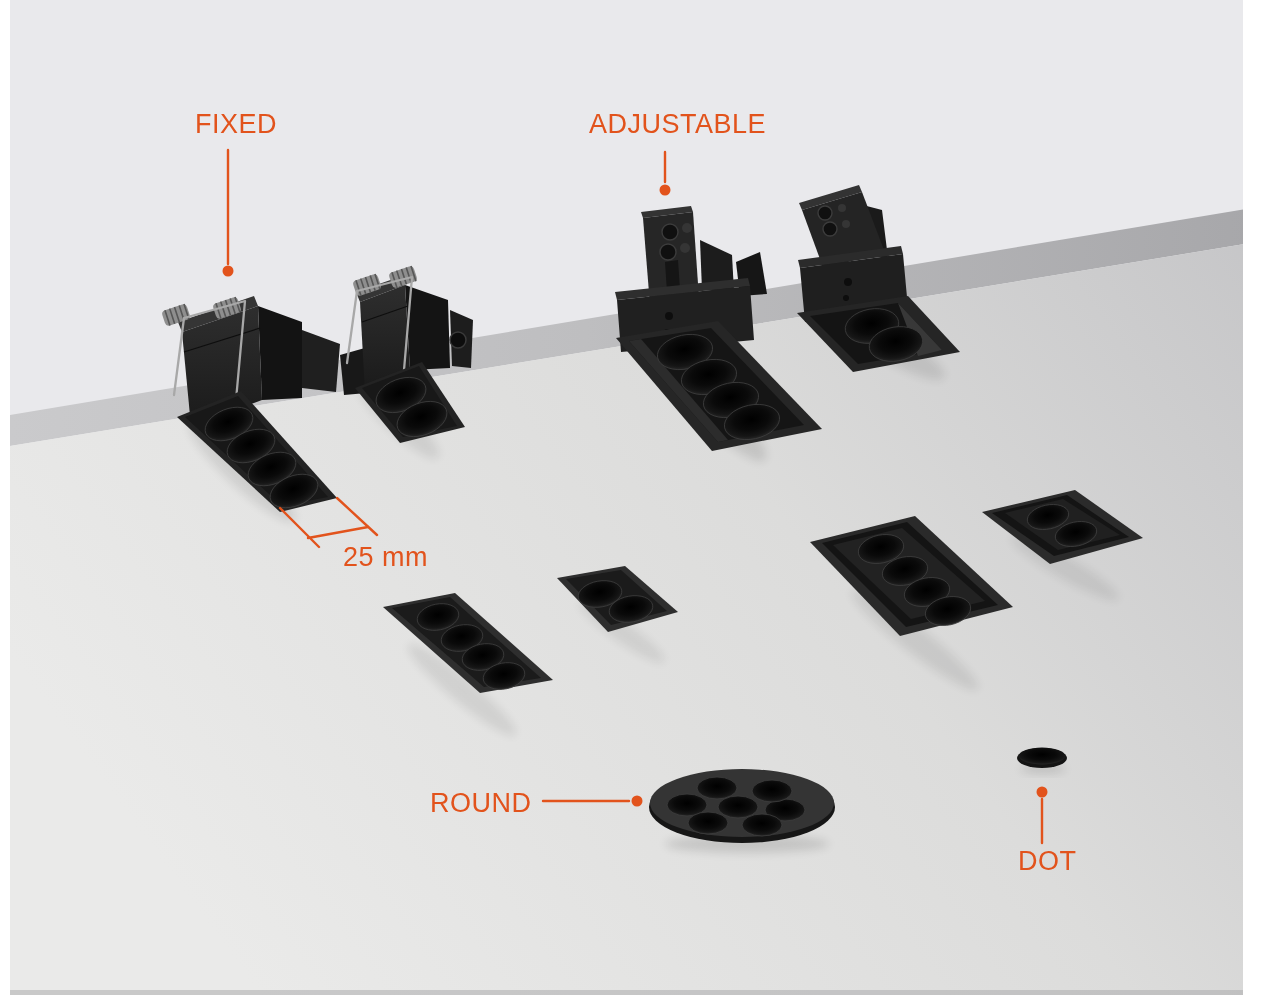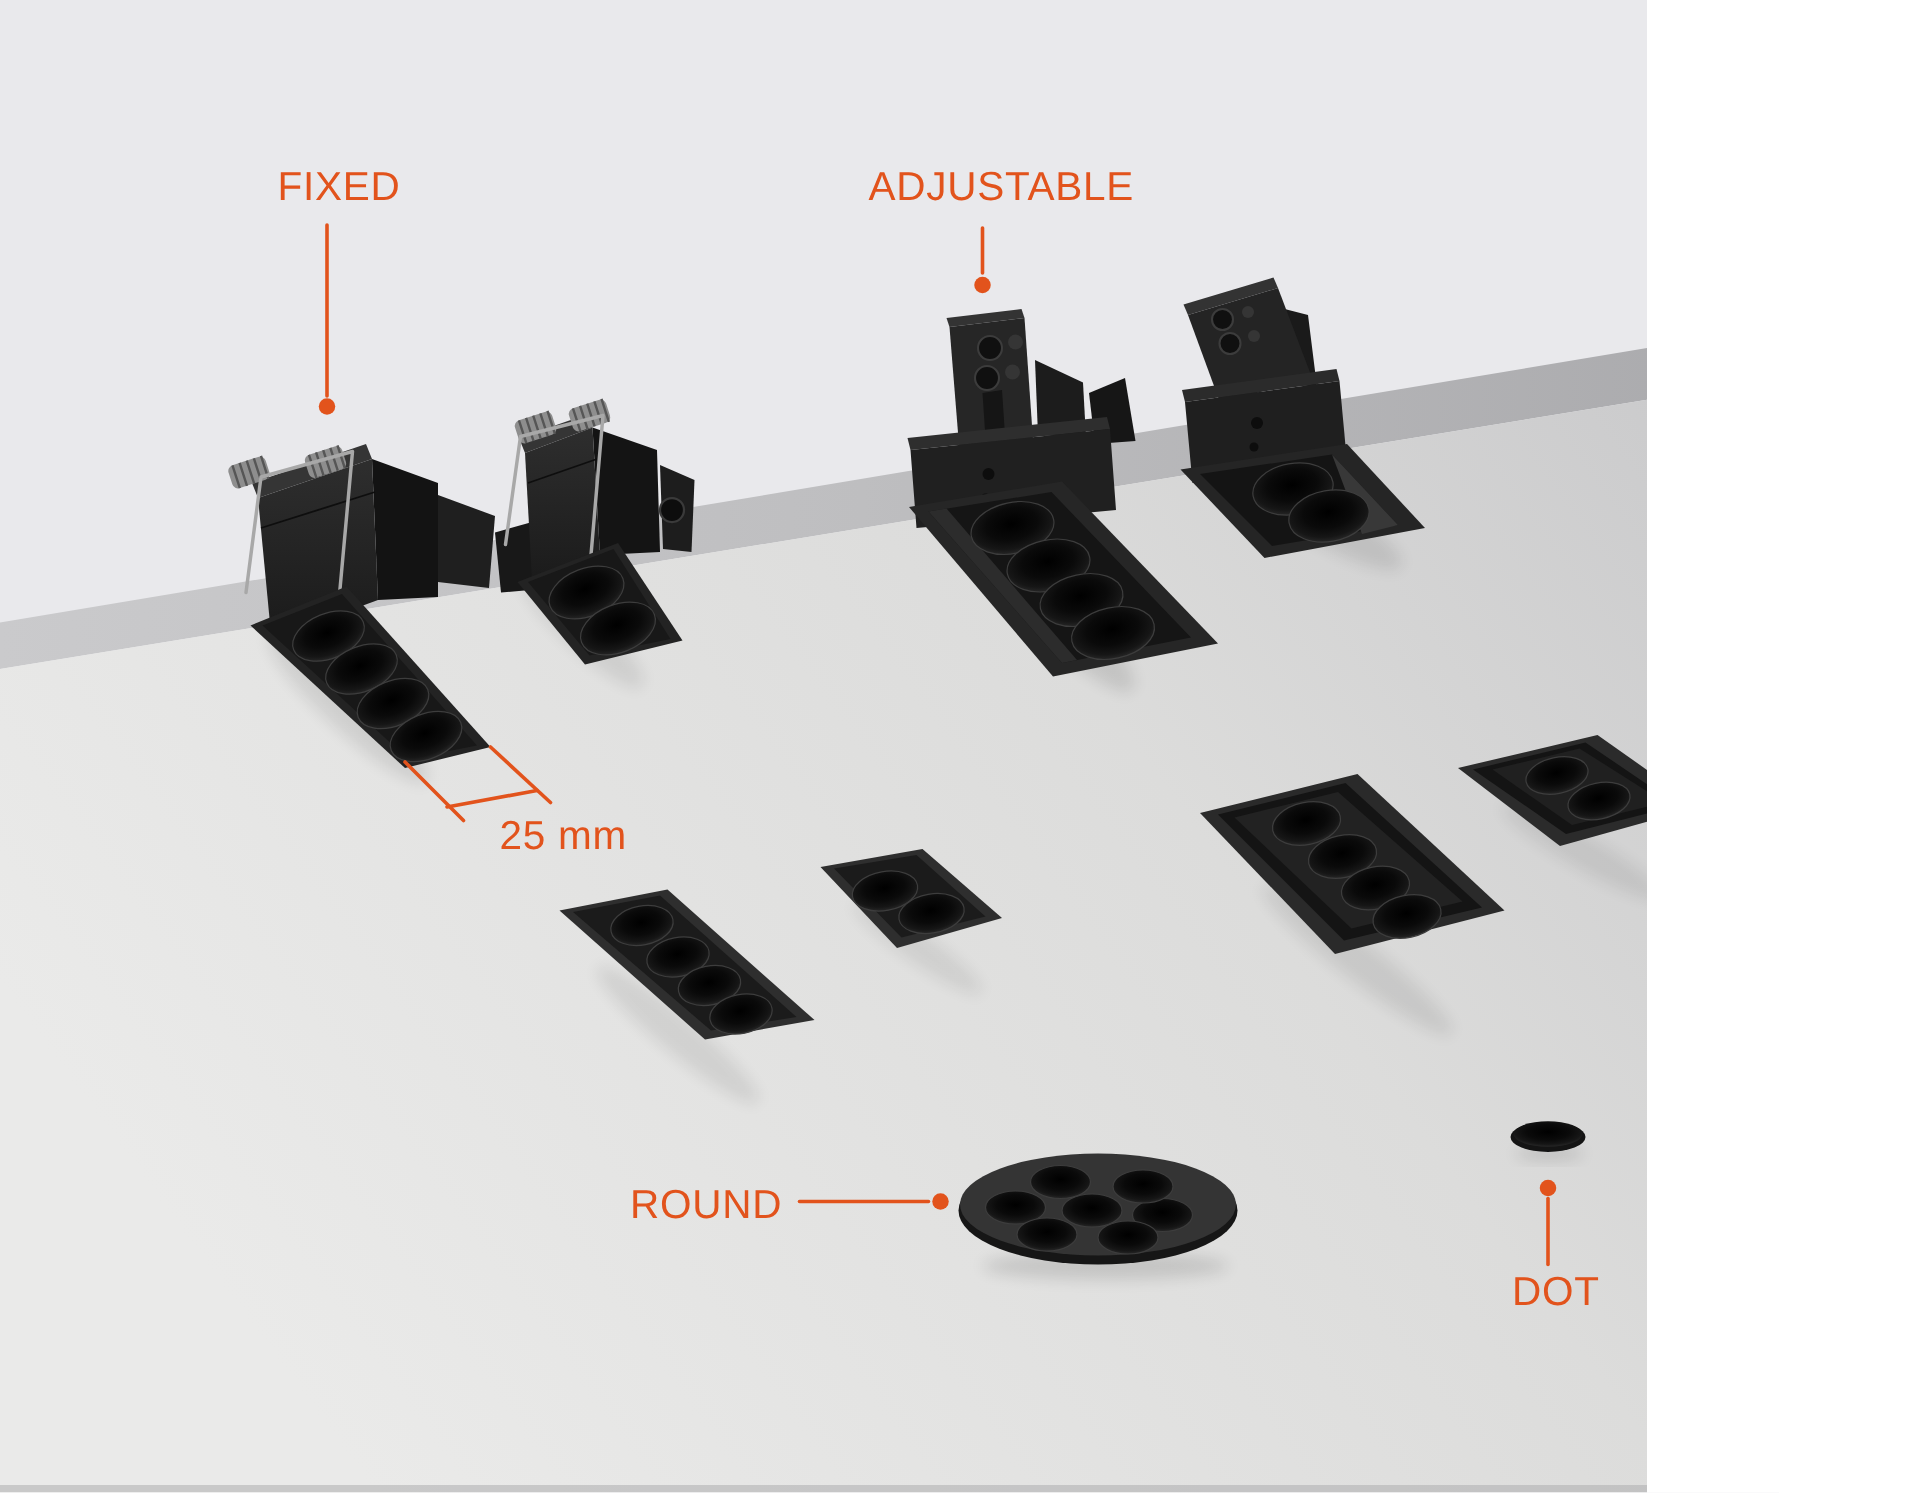--- a/index.html
+++ b/index.html
@@ -2,24 +2,25 @@
 <html><head>
 <meta charset="utf-8">
 <style>
   :root{
     --accent:#E2531C;
     --bg:#E9E9EC;
   }
   html,body{margin:0;padding:0;background:#fff;}
   .canvas{
     position:relative;
-    width:1098px;height:995px;
+    width:1233px;height:995px;
     background:var(--bg);
     overflow:hidden;
     font-family:"Liberation Sans", sans-serif;
+    margin-left:10px;
   }
   svg{display:block;}
   .callout-text{
     fill:var(--accent);
     font-family:"Liberation Sans", sans-serif;
     font-size:27px;
     letter-spacing:.5px;
   }
   .callout-line{stroke:var(--accent);stroke-width:2.4;fill:none;stroke-linecap:round;}
   .callout-dot{fill:var(--accent);}

